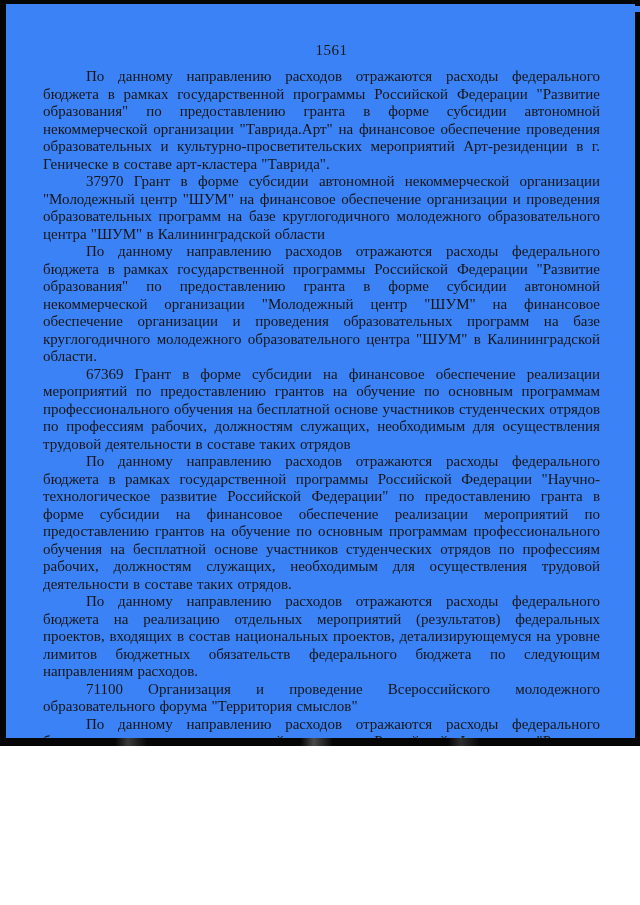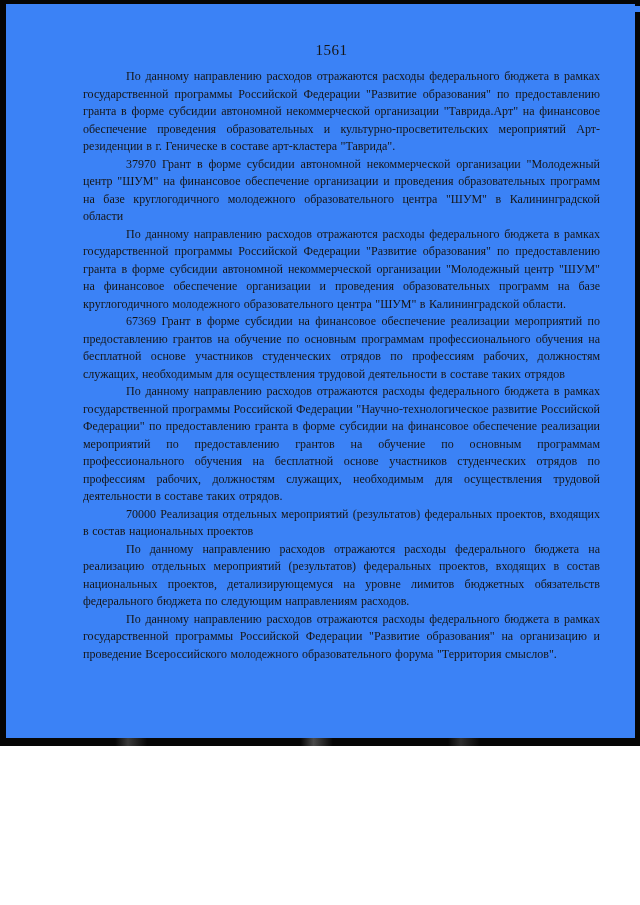--- a/index.html
+++ b/index.html
@@ -32,24 +32,24 @@
   .page-number {
     padding-top: 41px;
     margin-left: 63px;
     margin-right: 40px;
     text-align: center;
     font-size: 15px;
     line-height: 18px;
     letter-spacing: 0.5px;
   }
   .content {
-    margin-left: 83px;
+    margin-left: 43px;
     margin-right: 40px;
     margin-top: 9px;
-    font-size: 12px;
+    font-size: 15px;
     line-height: 17.5px;
     text-align: justify;
   }
   .content p {
     margin: 0;
     text-indent: 43px;
     word-spacing: 0.5px;
   }
 </style>
 </head>
@@ -64,18 +64,18 @@
   <div class="edge edge-bottom"></div>
 
   <div class="page-number">1561</div>
 
   <div class="content">
     <p>По данному направлению расходов отражаются расходы федерального бюджета в рамках государственной программы Российской Федерации "Развитие образования" по предоставлению гранта в форме субсидии автономной некоммерческой организации "Таврида.Арт" на финансовое обеспечение проведения образовательных и культурно-просветительских мероприятий Арт-резиденции в г. Геническе в составе арт-кластера "Таврида".</p>
     <p>37970 Грант в форме субсидии автономной некоммерческой организации "Молодежный центр "ШУМ" на финансовое обеспечение организации и проведения образовательных программ на базе круглогодичного молодежного образовательного центра "ШУМ" в Калининградской области</p>
     <p>По данному направлению расходов отражаются расходы федерального бюджета в рамках государственной программы Российской Федерации "Развитие образования" по предоставлению гранта в форме субсидии автономной некоммерческой организации "Молодежный центр "ШУМ" на финансовое обеспечение организации и проведения образовательных программ на базе круглогодичного молодежного образовательного центра "ШУМ" в Калининградской области.</p>
     <p>67369 Грант в форме субсидии на финансовое обеспечение реализации мероприятий по предоставлению грантов на обучение по основным программам профессионального обучения на бесплатной основе участников студенческих отрядов по профессиям рабочих, должностям служащих, необходимым для осуществления трудовой деятельности в составе таких отрядов</p>
     <p>По данному направлению расходов отражаются расходы федерального бюджета в рамках государственной программы Российской Федерации "Научно-технологическое развитие Российской Федерации" по предоставлению гранта в форме субсидии на финансовое обеспечение реализации мероприятий по предоставлению грантов на обучение по основным программам профессионального обучения на бесплатной основе участников студенческих отрядов по профессиям рабочих, должностям служащих, необходимым для осуществления трудовой деятельности в составе таких отрядов.</p>
-    <p>70000 Реализация отдельных мероприятий (результатов) федеральных проектов, входящих в состав национальных проектов</p>
     <p>По данному направлению расходов отражаются расходы федерального бюджета на реализацию отдельных мероприятий (результатов) федеральных проектов, входящих в состав национальных проектов, детализирующемуся на уровне лимитов бюджетных обязательств федерального бюджета по следующим направлениям расходов.</p>
+    <p>71100 Организация и проведение Всероссийского молодежного образовательного форума "Территория смыслов"</p>
     <p>По данному направлению расходов отражаются расходы федерального бюджета в рамках государственной программы Российской Федерации "Развитие образования" на организацию и проведение Всероссийского молодежного образовательного форума "Территория смыслов".</p>
   </div>
 
 </div>
 
 </body></html>

